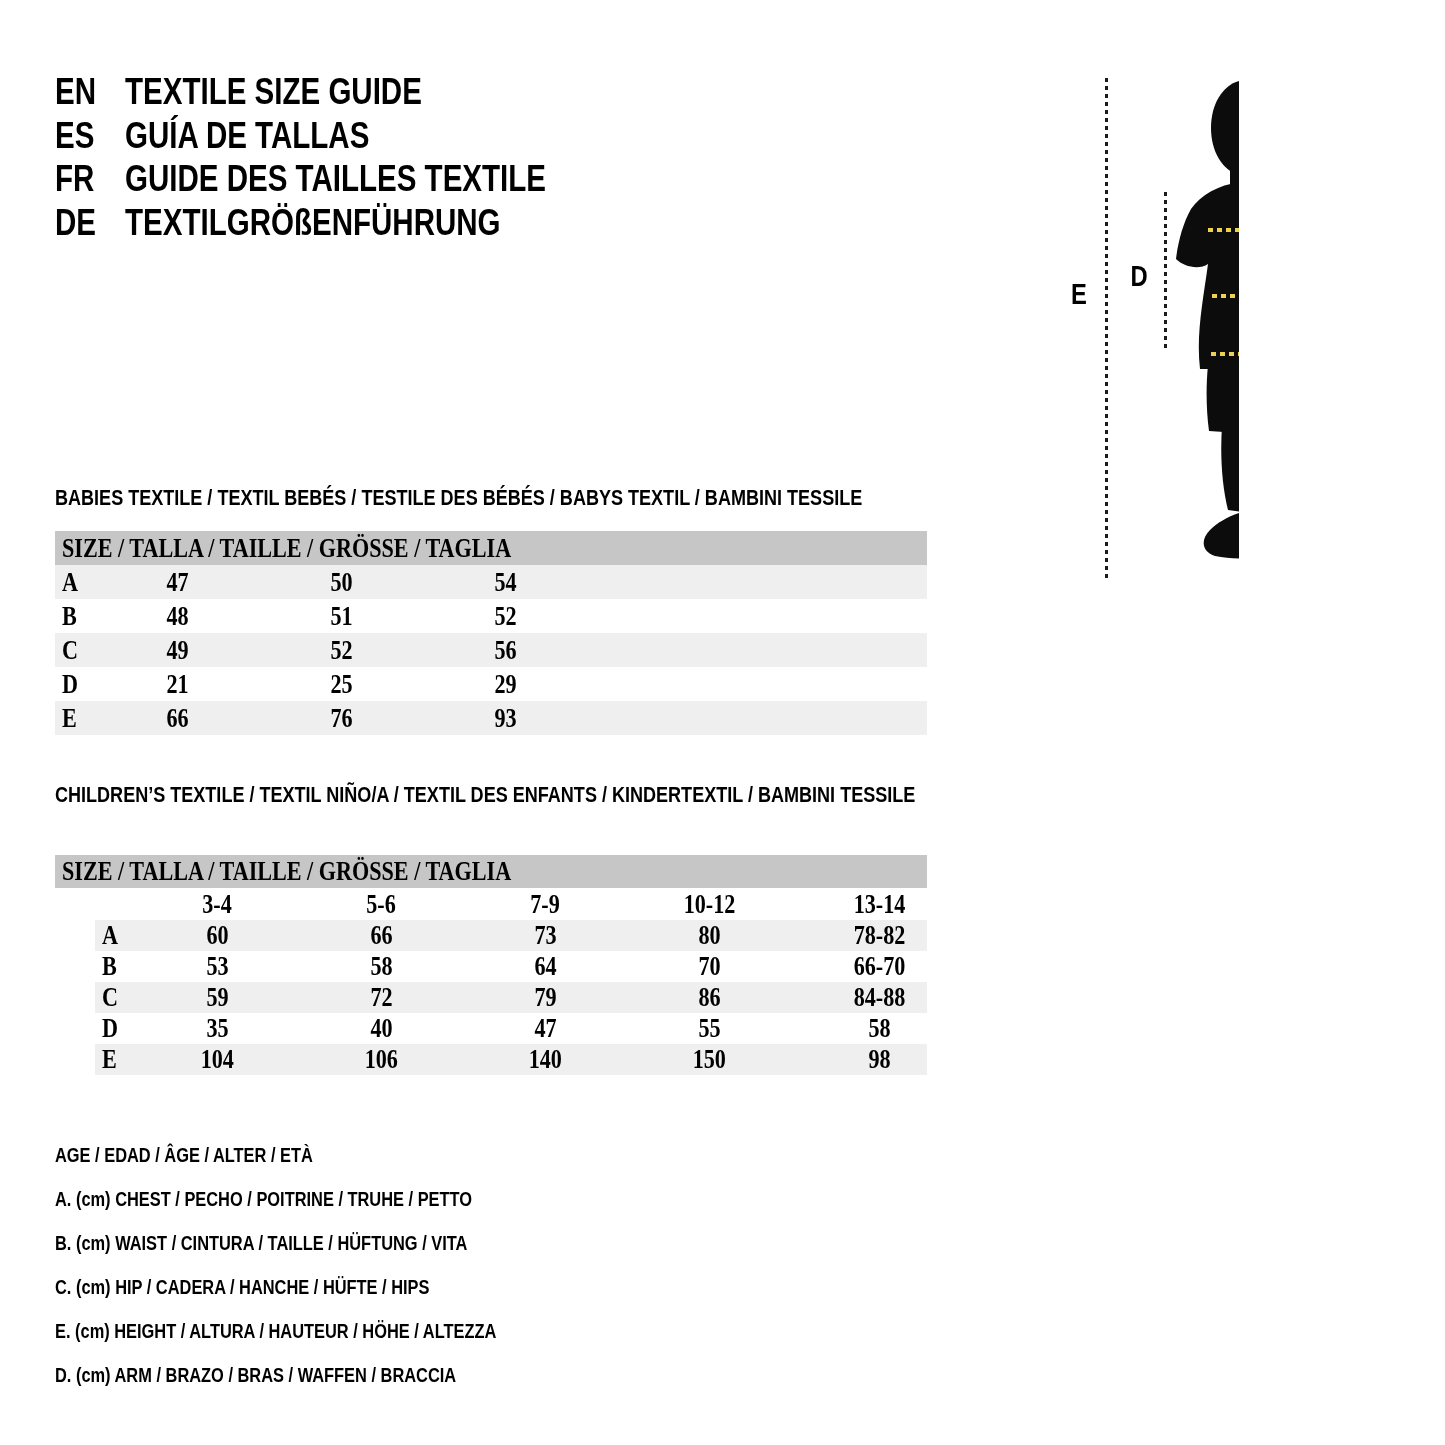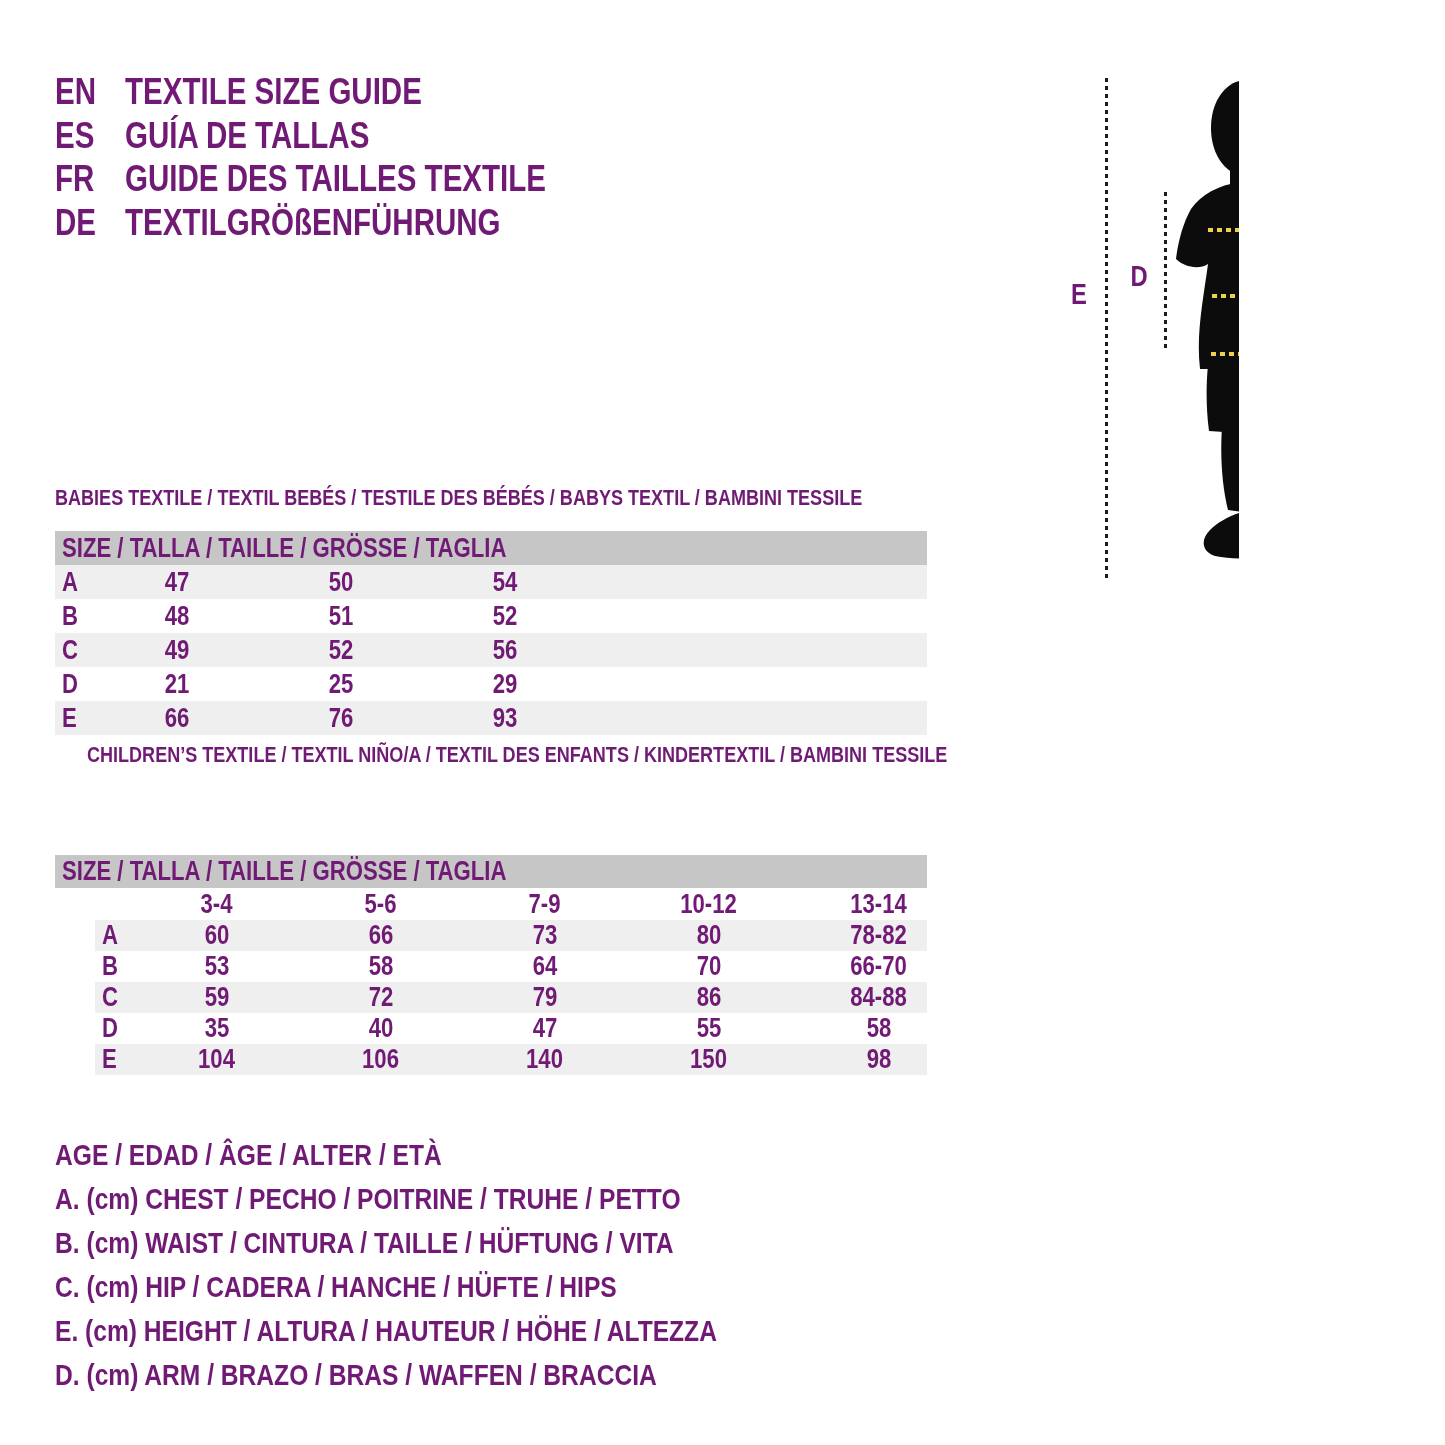--- a/index.html
+++ b/index.html
@@ -1,18 +1,18 @@
 <!DOCTYPE html>
 <html><head>
 <meta charset="utf-8">
 <style>
   html,body { margin:0; padding:0; background:#ffffff; }
   #canvas {
     position:relative; width:1239px; height:1445px; overflow:hidden;
-    background:#ffffff; color:#701a75;
+    background:#ffffff; color:#000000;
     font-family:"Liberation Sans", sans-serif; font-weight:700;
   }
   
   .cx  { display:inline-block; white-space:nowrap; transform:scaleX(0.82); transform-origin:0 50%; }
   .cxc { transform-origin:50% 50%; }
 
   
   #lang-header { position:absolute; left:55px; top:70px; font-size:36px; }
   .hrow { display:flex; height:43.5px; line-height:43.5px; }
   .hrow .lang { width:70px; flex:0 0 70px; }
@@ -26,37 +26,37 @@
            background-image:repeating-linear-gradient(to right,#1b1b1b 0 4px,transparent 4px 9px); }
   .flabel { position:absolute; font-size:29px; line-height:29px;
             transform:translate(-50%,-50%) scaleX(0.82); white-space:nowrap; }
   #silhouette { position:absolute; left:1170px; top:76px; }
   #silhouette path, #silhouette rect { fill:#0c0c0c; }
 
   
   .section-title { position:absolute; left:55px; font-size:22px; line-height:30px; white-space:nowrap; }
 
   
-  .table { position:absolute; left:55px; width:872px; font-size:27px; }
+  .table { position:absolute; left:55px; width:872px; font-size:27px;font-family:Liberation Serif, serif; }
   .band  { background:#c6c6c6; padding-left:7px; }
   .trow  { display:grid; }
   .trow.alt { background:#efefef; }
   .cell  { text-align:center; overflow:visible; }
   .cell.lbl { text-align:left; padding-left:7px; }
   #babies-table .trow   { grid-template-columns:40px 164px 164px 164px 1fr; }
   #babies-table .band   { height:34px; line-height:34px; }
   #babies-table .thead  { height:33px; line-height:33px; }
   #babies-table .drow   { height:34px; line-height:34px; }
   #children-table .trow  { grid-template-columns:40px 164px 164px 164px 164px 176px;margin-left:40px; }
   #children-table .band  { height:33px; line-height:33px; }
   #children-table .thead { height:32px; line-height:32px; }
   #children-table .drow  { height:31px; line-height:31px; }
 
   
-  #legend { position:absolute; left:55px; top:1133px; font-size:30px; }
+  #legend { position:absolute; left:55px; top:1133px; font-size:20px; }
   #legend .lline { height:44px; line-height:44px; white-space:nowrap; }
 </style>
 </head>
 <body>
 
 <div id="canvas">
 
   <div id="lang-header">
     <div class="hrow">
       <span class="lang"><span class="cx">EN</span></span>
@@ -145,21 +145,21 @@
     </div>
     <div class="trow drow alt">
       <div class="cell lbl"><span class="cx">E</span></div>
       <div class="cell"><span class="cx cxc">66</span></div>
       <div class="cell"><span class="cx cxc">76</span></div>
       <div class="cell"><span class="cx cxc">93</span></div>
       <div class="cell"></div>
     </div>
   </div>
 
-  <div class="section-title" style="top:740px;margin-left:32px;">
+  <div class="section-title" style="top:780px;">
     <span class="cx">CHILDREN’S TEXTILE / TEXTIL NIÑO/A / TEXTIL DES ENFANTS / KINDERTEXTIL / BAMBINI TESSILE</span>
   </div>
 
   <div id="children-table" class="table" style="top:855px;">
     <div class="band">
       <span class="cx">SIZE / TALLA / TAILLE / GRÖSSE / TAGLIA</span>
     </div>
     <div class="trow thead">
       <div class="cell lbl"></div>
       <div class="cell"><span class="cx cxc">3-4</span></div>

